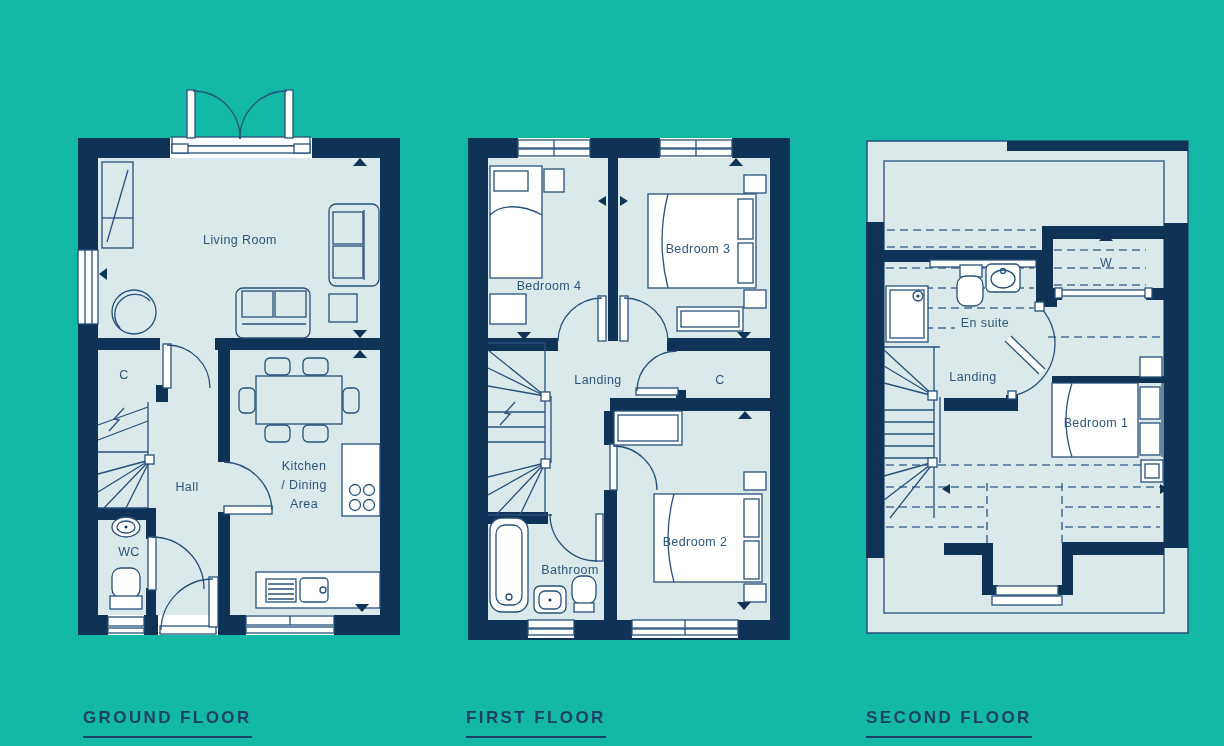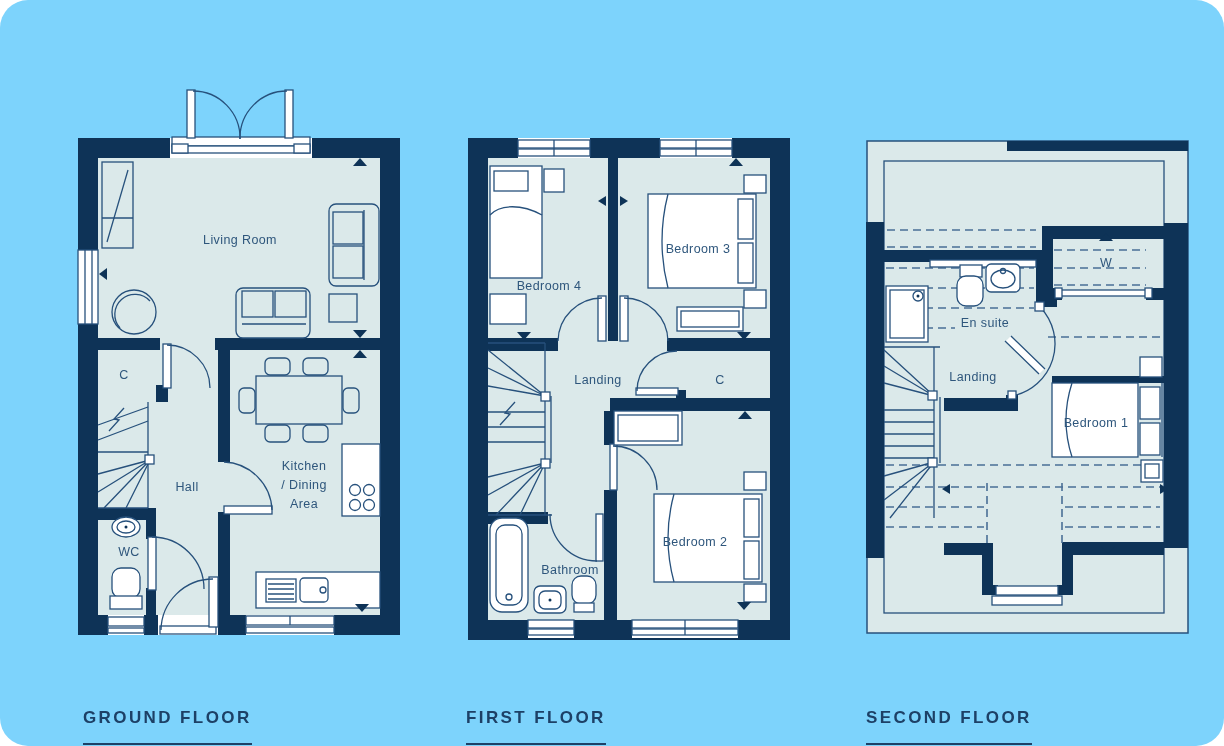--- a/index.html
+++ b/index.html
@@ -1,28 +1,28 @@
 <!DOCTYPE html>
 <html><head>
 <meta charset="utf-8">
 <style>
   html,body{margin:0;padding:0;background:#ffffff;}
-  #stage{position:relative;width:1224px;height:746px;background:#7dd3fc;overflow:hidden;
-         font-family:"Liberation Sans", sans-serif;border-radius:28px;}
+  #stage{position:relative;width:1224px;height:746px;background:#14b8a6;overflow:hidden;
+         font-family:"Liberation Sans", sans-serif;}
   svg{position:absolute;left:0;top:0;}
   .wall{fill:#0E3357;}
   .band{fill:#DBE9EA;}
   .ln{fill:none;stroke:#27517C;stroke-width:1.3;}
   .lnw{fill:#ffffff;stroke:#27517C;stroke-width:1.3;}
   .lnl{fill:#DBE9EA;stroke:#27517C;stroke-width:1.3;}
   .dash{fill:none;stroke:#4A6F96;stroke-width:1.6;stroke-dasharray:8 5;}
   .tri{fill:#0E3357;}
   .lbl{font:12.5px "Liberation Sans", sans-serif;fill:#2E567C;letter-spacing:.4px;text-anchor:middle;}
   .floor-title{position:absolute;top:708px;font-size:17px;letter-spacing:2.4px;color:#1D4066;
-               font-weight:bold;border-bottom:2px solid #1D4066;padding-bottom:15px;display:inline-block;}
+               font-weight:bold;border-bottom:2px solid #1D4066;padding-bottom:8px;display:inline-block;}
 </style>
 </head>
 <body>
 
 <div id="stage">
 
 <svg width="1224" height="746" viewBox="0 0 1224 746">
 
   <g>
     <g>

